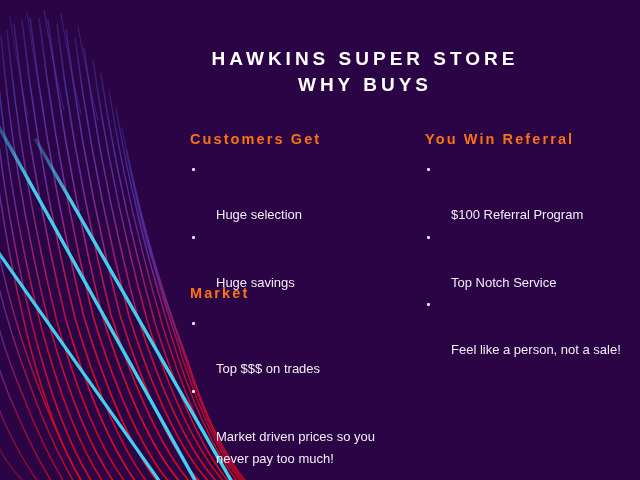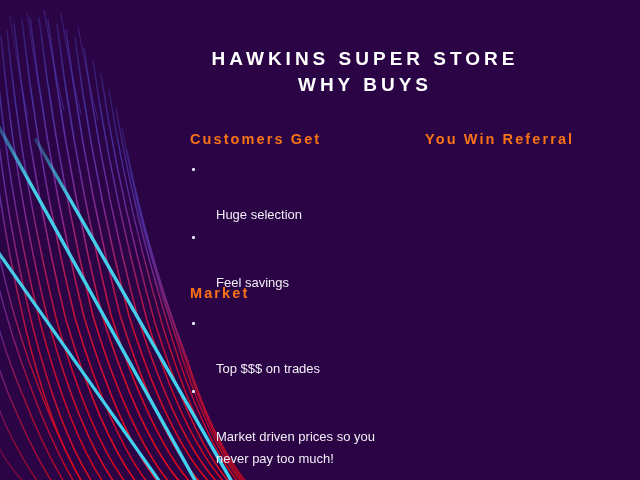--- a/index.html
+++ b/index.html
@@ -174,25 +174,39 @@
 WHY BUYS</div>
 
   <div class="col-head" id="head-customers">Customers Get</div>
   <ul class="bullets" id="list-customers">
     <li>
       <span class="dot"></span>
       <span>Huge selection</span>
     </li>
     <li>
       <span class="dot"></span>
-      <span>Feel savings</span>
+      <span>Huge savings</span>
     </li>
   </ul>
 
   <div class="col-head" id="head-youwin">You Win Referral</div>
+  <ul class="bullets" id="list-youwin">
+    <li>
+      <span class="dot"></span>
+      <span>$100 Referral Program</span>
+    </li>
+    <li>
+      <span class="dot"></span>
+      <span>Top Notch Service</span>
+    </li>
+    <li>
+      <span class="dot"></span>
+      <span>Feel like a person, not a sale!</span>
+    </li>
+  </ul>
 
   <div class="col-head" id="head-costs">Market</div>
   <ul class="bullets" id="list-costs">
     <li>
       <span class="dot"></span>
       <span>Top $$$ on trades</span>
     </li>
     <li>
       <span class="dot"></span>
       <span>Market driven prices so you

